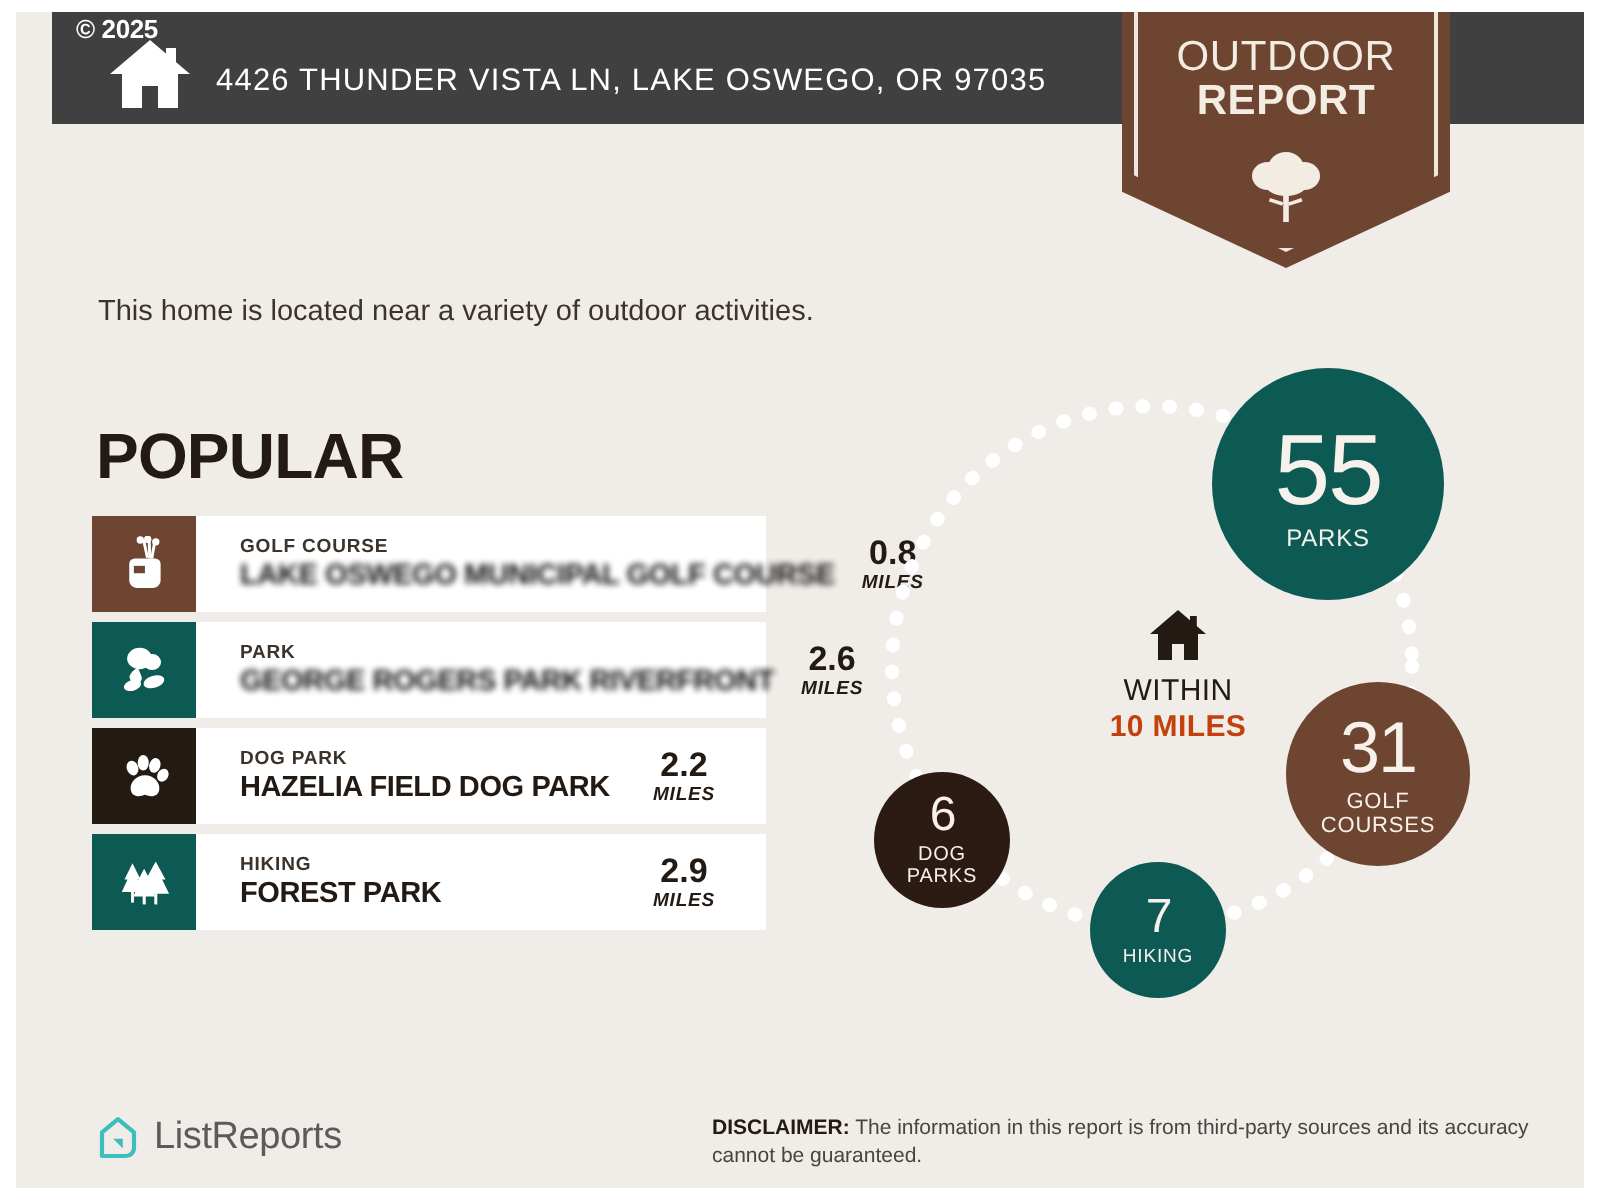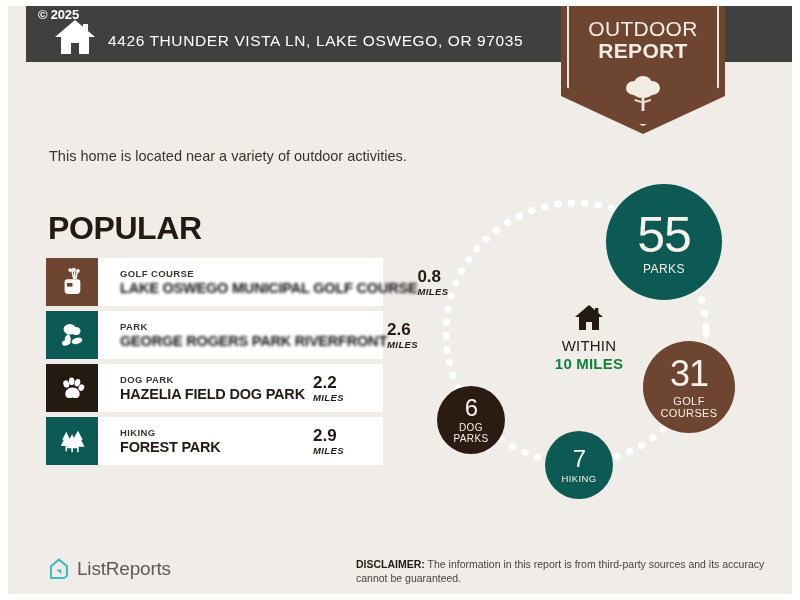--- a/index.html
+++ b/index.html
@@ -175,21 +175,21 @@
   }
   .row-name.redacted {
     filter: blur(1.6px) contrast(1.6);
     opacity: 0.92;
   }
   .row-dist {
     flex: 0 0 58px;
     padding-right: 12px;
     display: flex;
     flex-direction: column;
-    align-items: flex-start;
+    align-items: center;
     justify-content: center;
   }
   .row-dist-num {
     font-size: 17px;
     font-weight: bold;
     color: #231a14;
     line-height: 19px;
   }
   .row-dist-unit {
     font-size: 9.5px;
@@ -259,21 +259,21 @@
   }
   .center-l1 {
     font-size: 15px;
     color: #231a14;
     letter-spacing: 0.2px;
     line-height: 18px;
   }
   .center-l2 {
     font-size: 15px;
     font-weight: bold;
-    color: #15803d;
+    color: #c2410c;
     letter-spacing: 0.2px;
     line-height: 18px;
   }
   
   .logo {
     position: absolute;
     left: 40px;
     top: 552px;
     display: flex;
     align-items: center;

